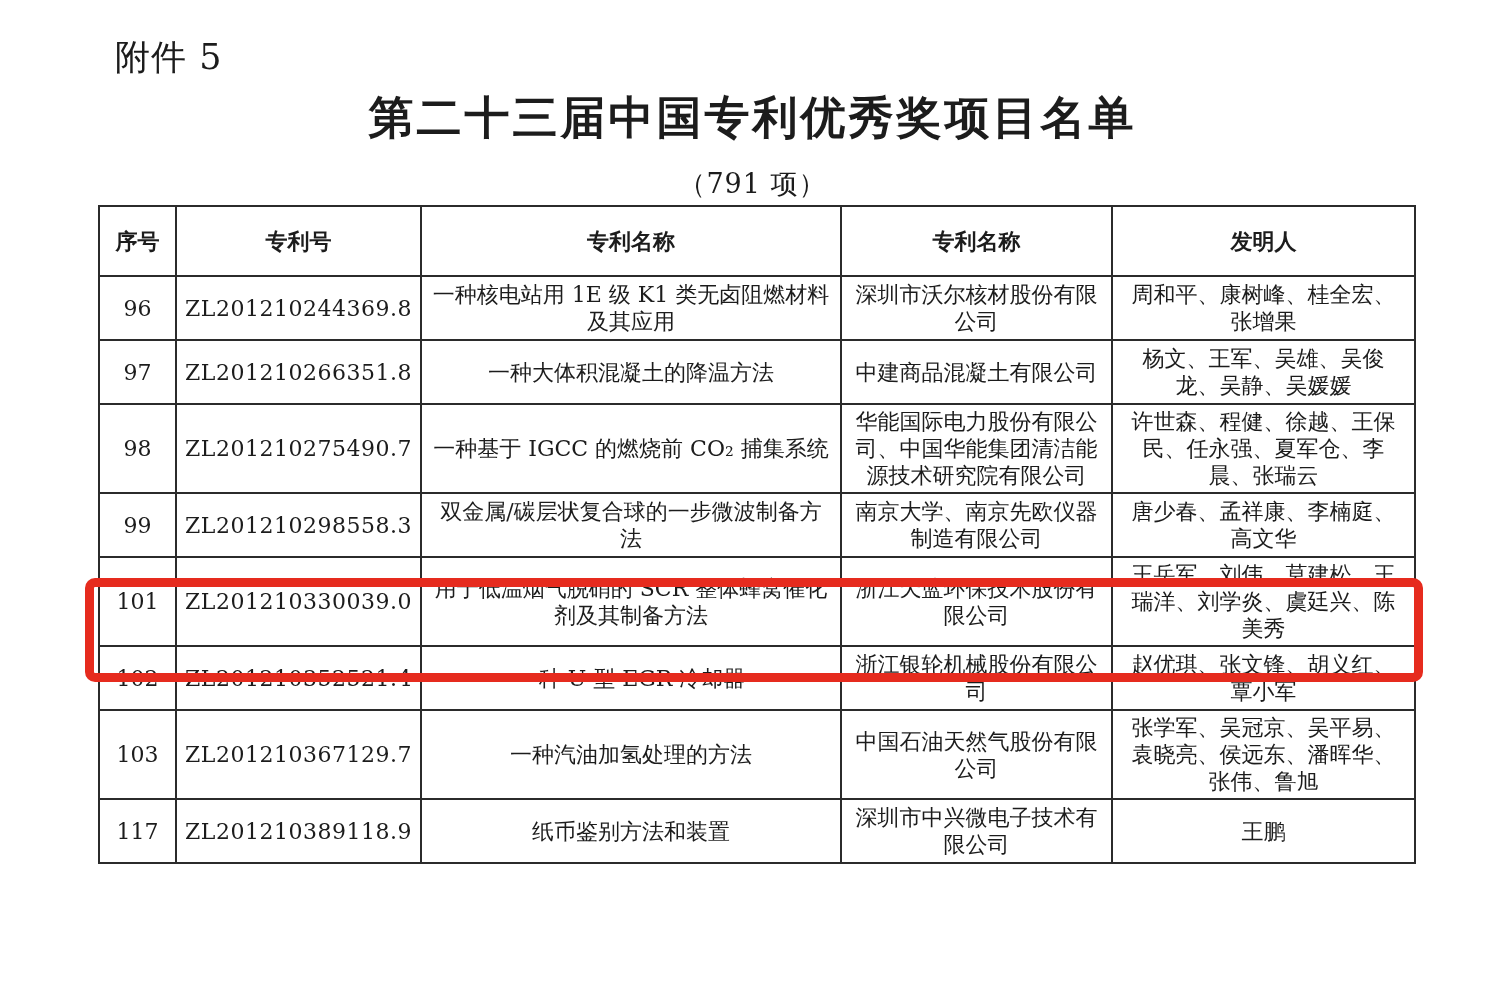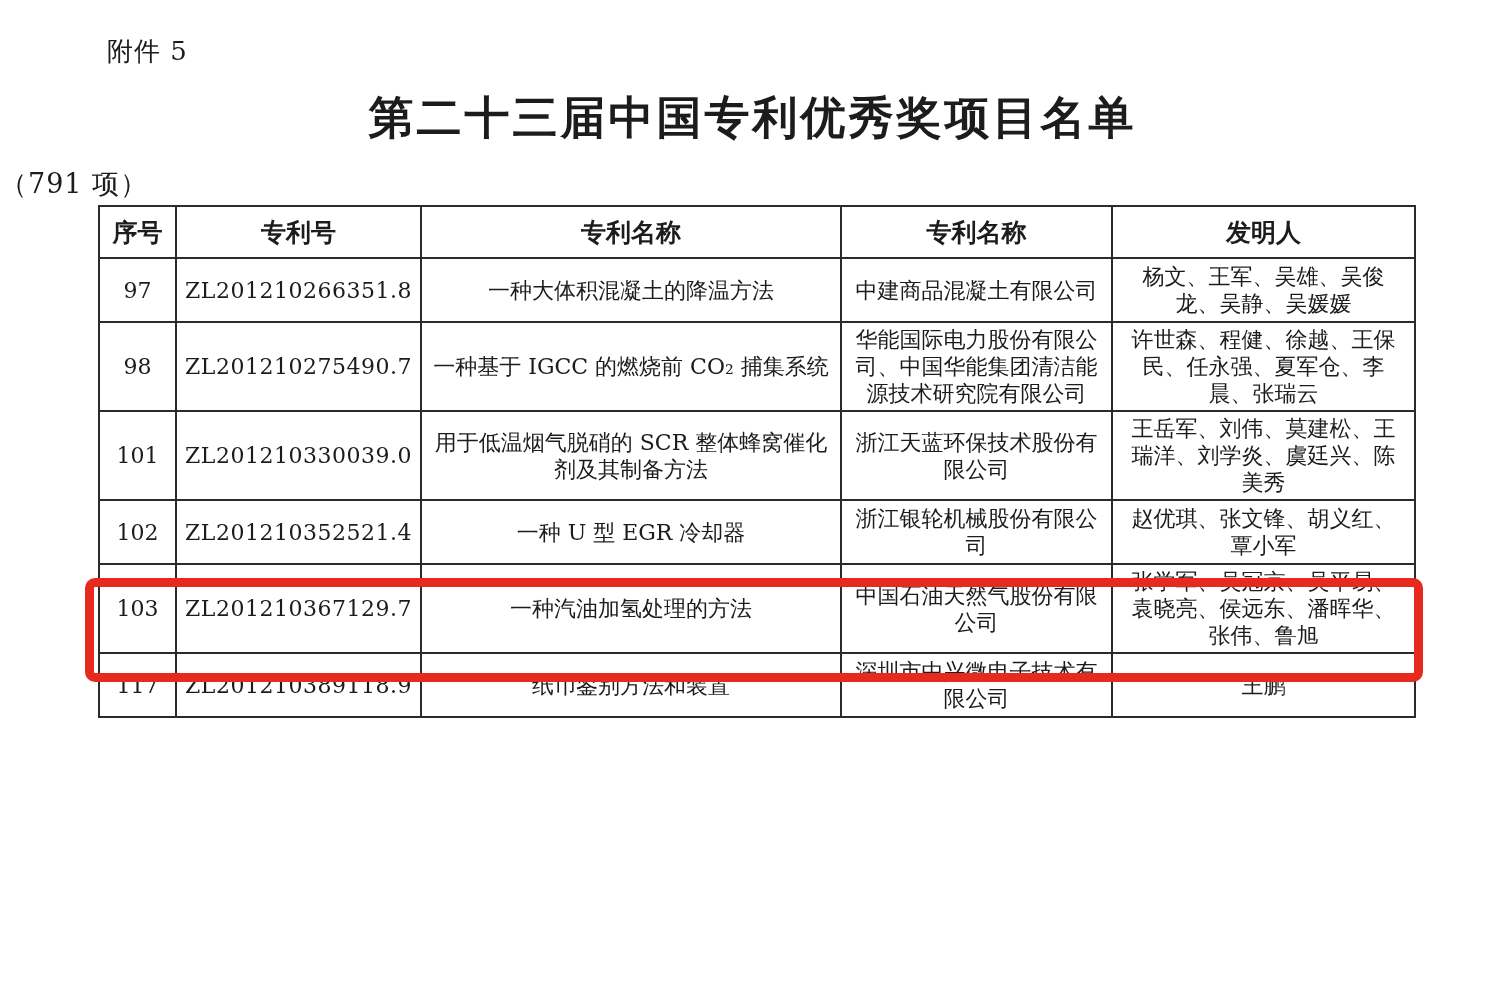--- a/index.html
+++ b/index.html
@@ -10,42 +10,42 @@
   body {
     width: 1505px;
     height: 1000px;
     position: relative;
     font-family: "DejaVu Serif", "Liberation Serif", serif;
     color: #1c1c1c;
     overflow: hidden;
   }
   .attachment {
     position: absolute;
-    left: 107px;
+    left: 115px;
     top: 34px;
-    font-size: 26px;
+    font-size: 35px;
     letter-spacing: 1px;
   }
   .title {
     position: absolute;
     top: 88px;
     left: 0;
     width: 100%;
     text-align: center;
     font-size: 45px;
     font-weight: bold;
     letter-spacing: 3px;
     margin: 0;
   }
   .subtitle {
     position: absolute;
     top: 166px;
     left: 0;
     width: 100%;
-    text-align: left;
+    text-align: center;
     font-size: 27px;
     letter-spacing: 1px;
   }
   .table-wrap {
     position: absolute;
     left: 98px;
     top: 205px;
     width: 1316px;
   }
   table {
@@ -57,23 +57,23 @@
     border: 2px solid #2b2b2b;
     text-align: center;
     vertical-align: middle;
     padding: 3px 8px;
     font-size: 22px;
     line-height: 27px;
     word-break: break-all;
   }
   thead th {
     font-weight: bold;
-    font-size: 25px;
+    font-size: 22px;
     height: 32px;
-    padding: 9px 4px;
+    padding: 18px 4px;
   }
   tbody td {
     height: 56px;
   }
   td.c-patno {
     font-family: "DejaVu Serif", "Liberation Serif", serif;
     letter-spacing: 0.5px;
   }
   .highlight-box {
     position: absolute;
@@ -106,32 +106,46 @@
       <tr>
         <th>序号</th>
         <th>专利号</th>
         <th>专利名称</th>
         <th>专利名称</th>
         <th>发明人</th>
       </tr>
     </thead>
     <tbody id="rows">
         <tr>
+    <td class="c-no">96</td>
+    <td class="c-patno">ZL201210244369.8</td>
+    <td class="c-name">一种核电站用 1E 级 K1 类无卤阻燃材料及其应用</td>
+    <td class="c-owner">深圳市沃尔核材股份有限公司</td>
+    <td class="c-inv">周和平、康树峰、桂全宏、张增果</td>
+  </tr>
+        <tr>
     <td class="c-no">97</td>
     <td class="c-patno">ZL201210266351.8</td>
     <td class="c-name">一种大体积混凝土的降温方法</td>
     <td class="c-owner">中建商品混凝土有限公司</td>
     <td class="c-inv">杨文、王军、吴雄、吴俊龙、吴静、吴媛媛</td>
   </tr>
         <tr>
     <td class="c-no">98</td>
     <td class="c-patno">ZL201210275490.7</td>
     <td class="c-name">一种基于 IGCC 的燃烧前 CO₂ 捕集系统</td>
     <td class="c-owner">华能国际电力股份有限公司、中国华能集团清洁能源技术研究院有限公司</td>
     <td class="c-inv">许世森、程健、徐越、王保民、任永强、夏军仓、李晨、张瑞云</td>
+  </tr>
+        <tr>
+    <td class="c-no">99</td>
+    <td class="c-patno">ZL201210298558.3</td>
+    <td class="c-name">双金属/碳层状复合球的一步微波制备方法</td>
+    <td class="c-owner">南京大学、南京先欧仪器制造有限公司</td>
+    <td class="c-inv">唐少春、孟祥康、李楠庭、高文华</td>
   </tr>
         <tr class="highlighted">
     <td class="c-no">101</td>
     <td class="c-patno">ZL201210330039.0</td>
     <td class="c-name">用于低温烟气脱硝的 SCR 整体蜂窝催化剂及其制备方法</td>
     <td class="c-owner">浙江天蓝环保技术股份有限公司</td>
     <td class="c-inv">王岳军、刘伟、莫建松、王瑞洋、刘学炎、虞廷兴、陈美秀</td>
   </tr>
         <tr>
     <td class="c-no">102</td>

